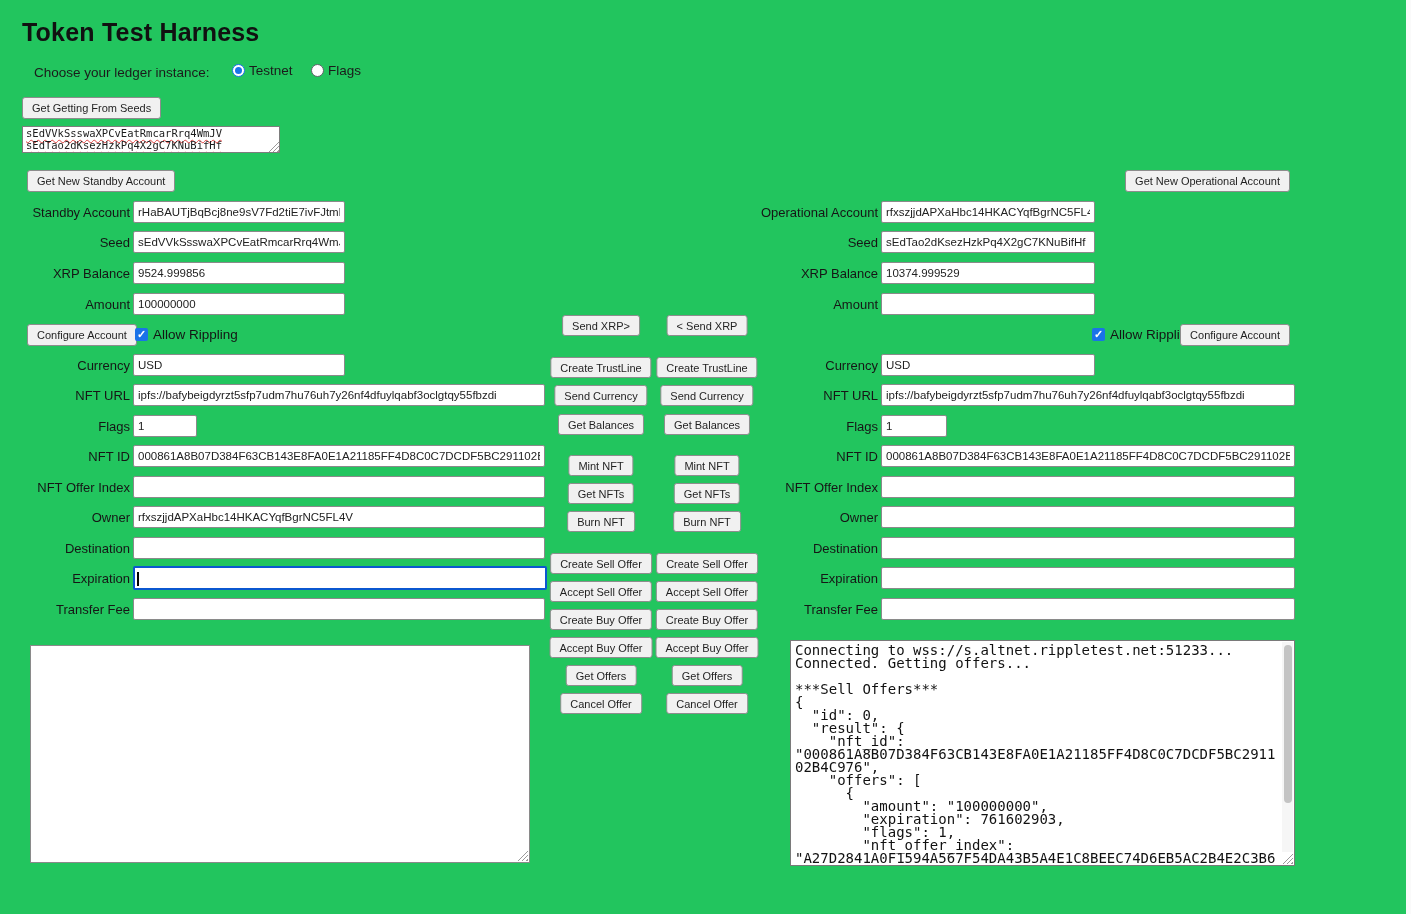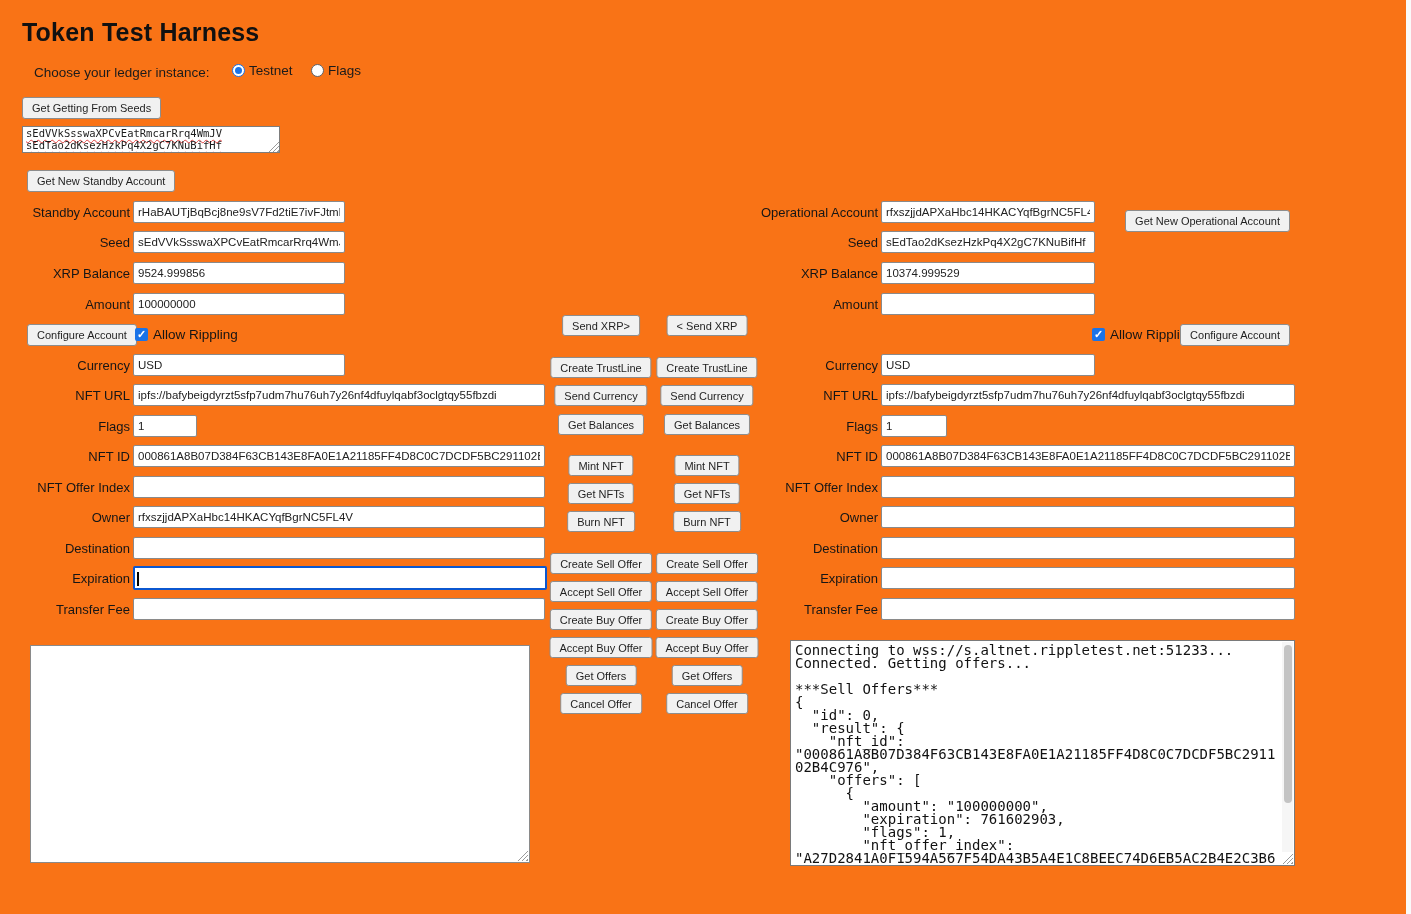--- a/index.html
+++ b/index.html
@@ -1,18 +1,18 @@
 <!DOCTYPE html>
 <html><head>
 <meta charset="utf-8">
 <style>
   * { margin:0; padding:0; box-sizing:border-box; }
   html,body { width:1411px; height:914px; }
   body { background:#fafafa; font-family:"Liberation Sans", sans-serif; color:#1b1b1b; }
-  #app { position:relative; width:1406px; height:914px; background:#f97316; overflow:hidden; }
+  #app { position:relative; width:1406px; height:914px; background:#22c55e; overflow:hidden; }
 
   .title { position:absolute; left:22px; top:18px; font-size:25px; font-weight:600; letter-spacing:.2px; color:#111; }
 
   .ledger-row { position:absolute; left:22px; top:63px; height:18px; font-size:13.5px; }
   .ledger-label { position:absolute; left:12px; top:2px; white-space:nowrap; }
   .radio-opt { position:absolute; top:0; display:flex; align-items:center; gap:4px; font-size:13.5px; }
   .radio { width:13px; height:13px; border-radius:50%; border:1.5px solid #5f6368; background:#fff; position:relative; }
   .radio.on { border-color:#1a73e8; }
   .radio.on::after { content:""; position:absolute; left:50%; top:50%; width:7px; height:7px; margin:-3.5px 0 0 -3.5px; border-radius:50%; background:#1a73e8; }
 
@@ -170,21 +170,21 @@
   <button class="btn mid-btn" style="left:707px; top:455px;">Mint NFT</button>
   <button class="btn mid-btn" style="left:707px; top:483px;">Get NFTs</button>
   <button class="btn mid-btn" style="left:707px; top:511px;">Burn NFT</button>
   <button class="btn mid-btn" style="left:707px; top:553px;">Create Sell Offer</button>
   <button class="btn mid-btn" style="left:707px; top:581px;">Accept Sell Offer</button>
   <button class="btn mid-btn" style="left:707px; top:609px;">Create Buy Offer</button>
   <button class="btn mid-btn" style="left:707px; top:637px;">Accept Buy Offer</button>
   <button class="btn mid-btn" style="left:707px; top:665px;">Get Offers</button>
   <button class="btn mid-btn" style="left:707px; top:693px;">Cancel Offer</button>
 
-  <button class="btn" style="right:116px; top:170px; left:auto;margin-top:40px;">Get New Operational Account</button>
+  <button class="btn" style="right:116px; top:170px; left:auto;">Get New Operational Account</button>
 
   <div class="frow right" style="top:201px;">
     <span class="lbl">Operational Account</span>
     <input class="inp w214" value="rfxszjjdAPXaHbc14HKACYqfBgrNC5FL4V" style="">
   </div>
   <div class="frow right" style="top:231px;">
     <span class="lbl">Seed</span>
     <input class="inp w214" value="sEdTao2dKsezHzkPq4X2gC7KNuBifHf" style="">
   </div>
   <div class="frow right" style="top:262px;">

